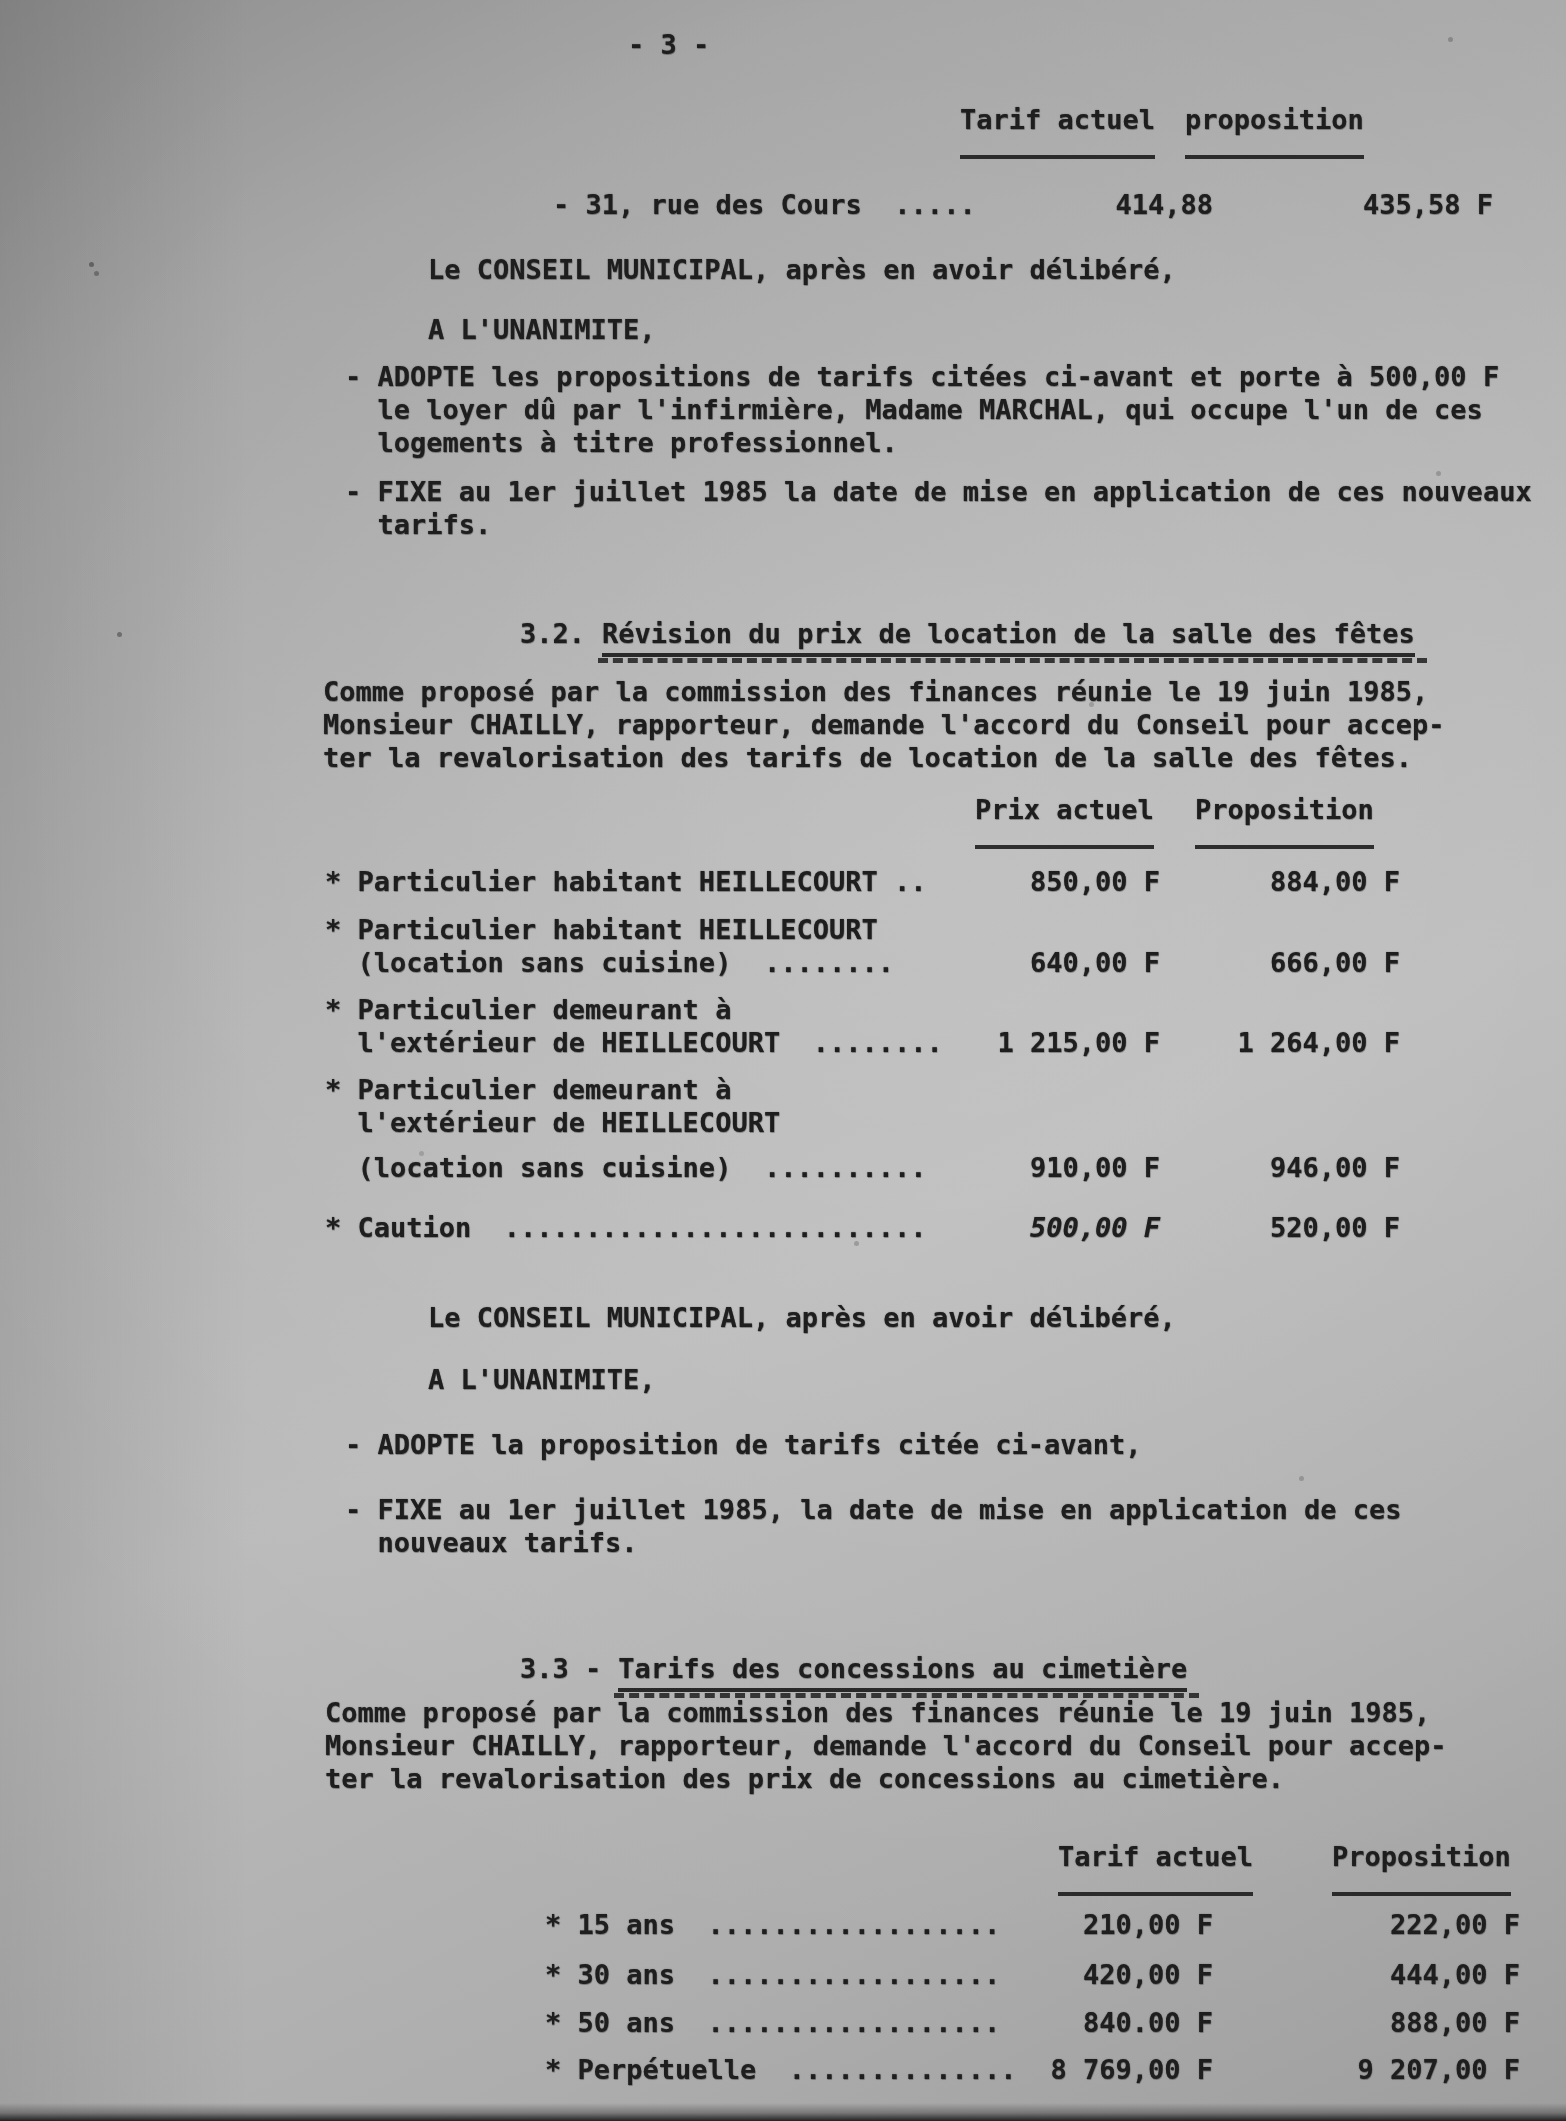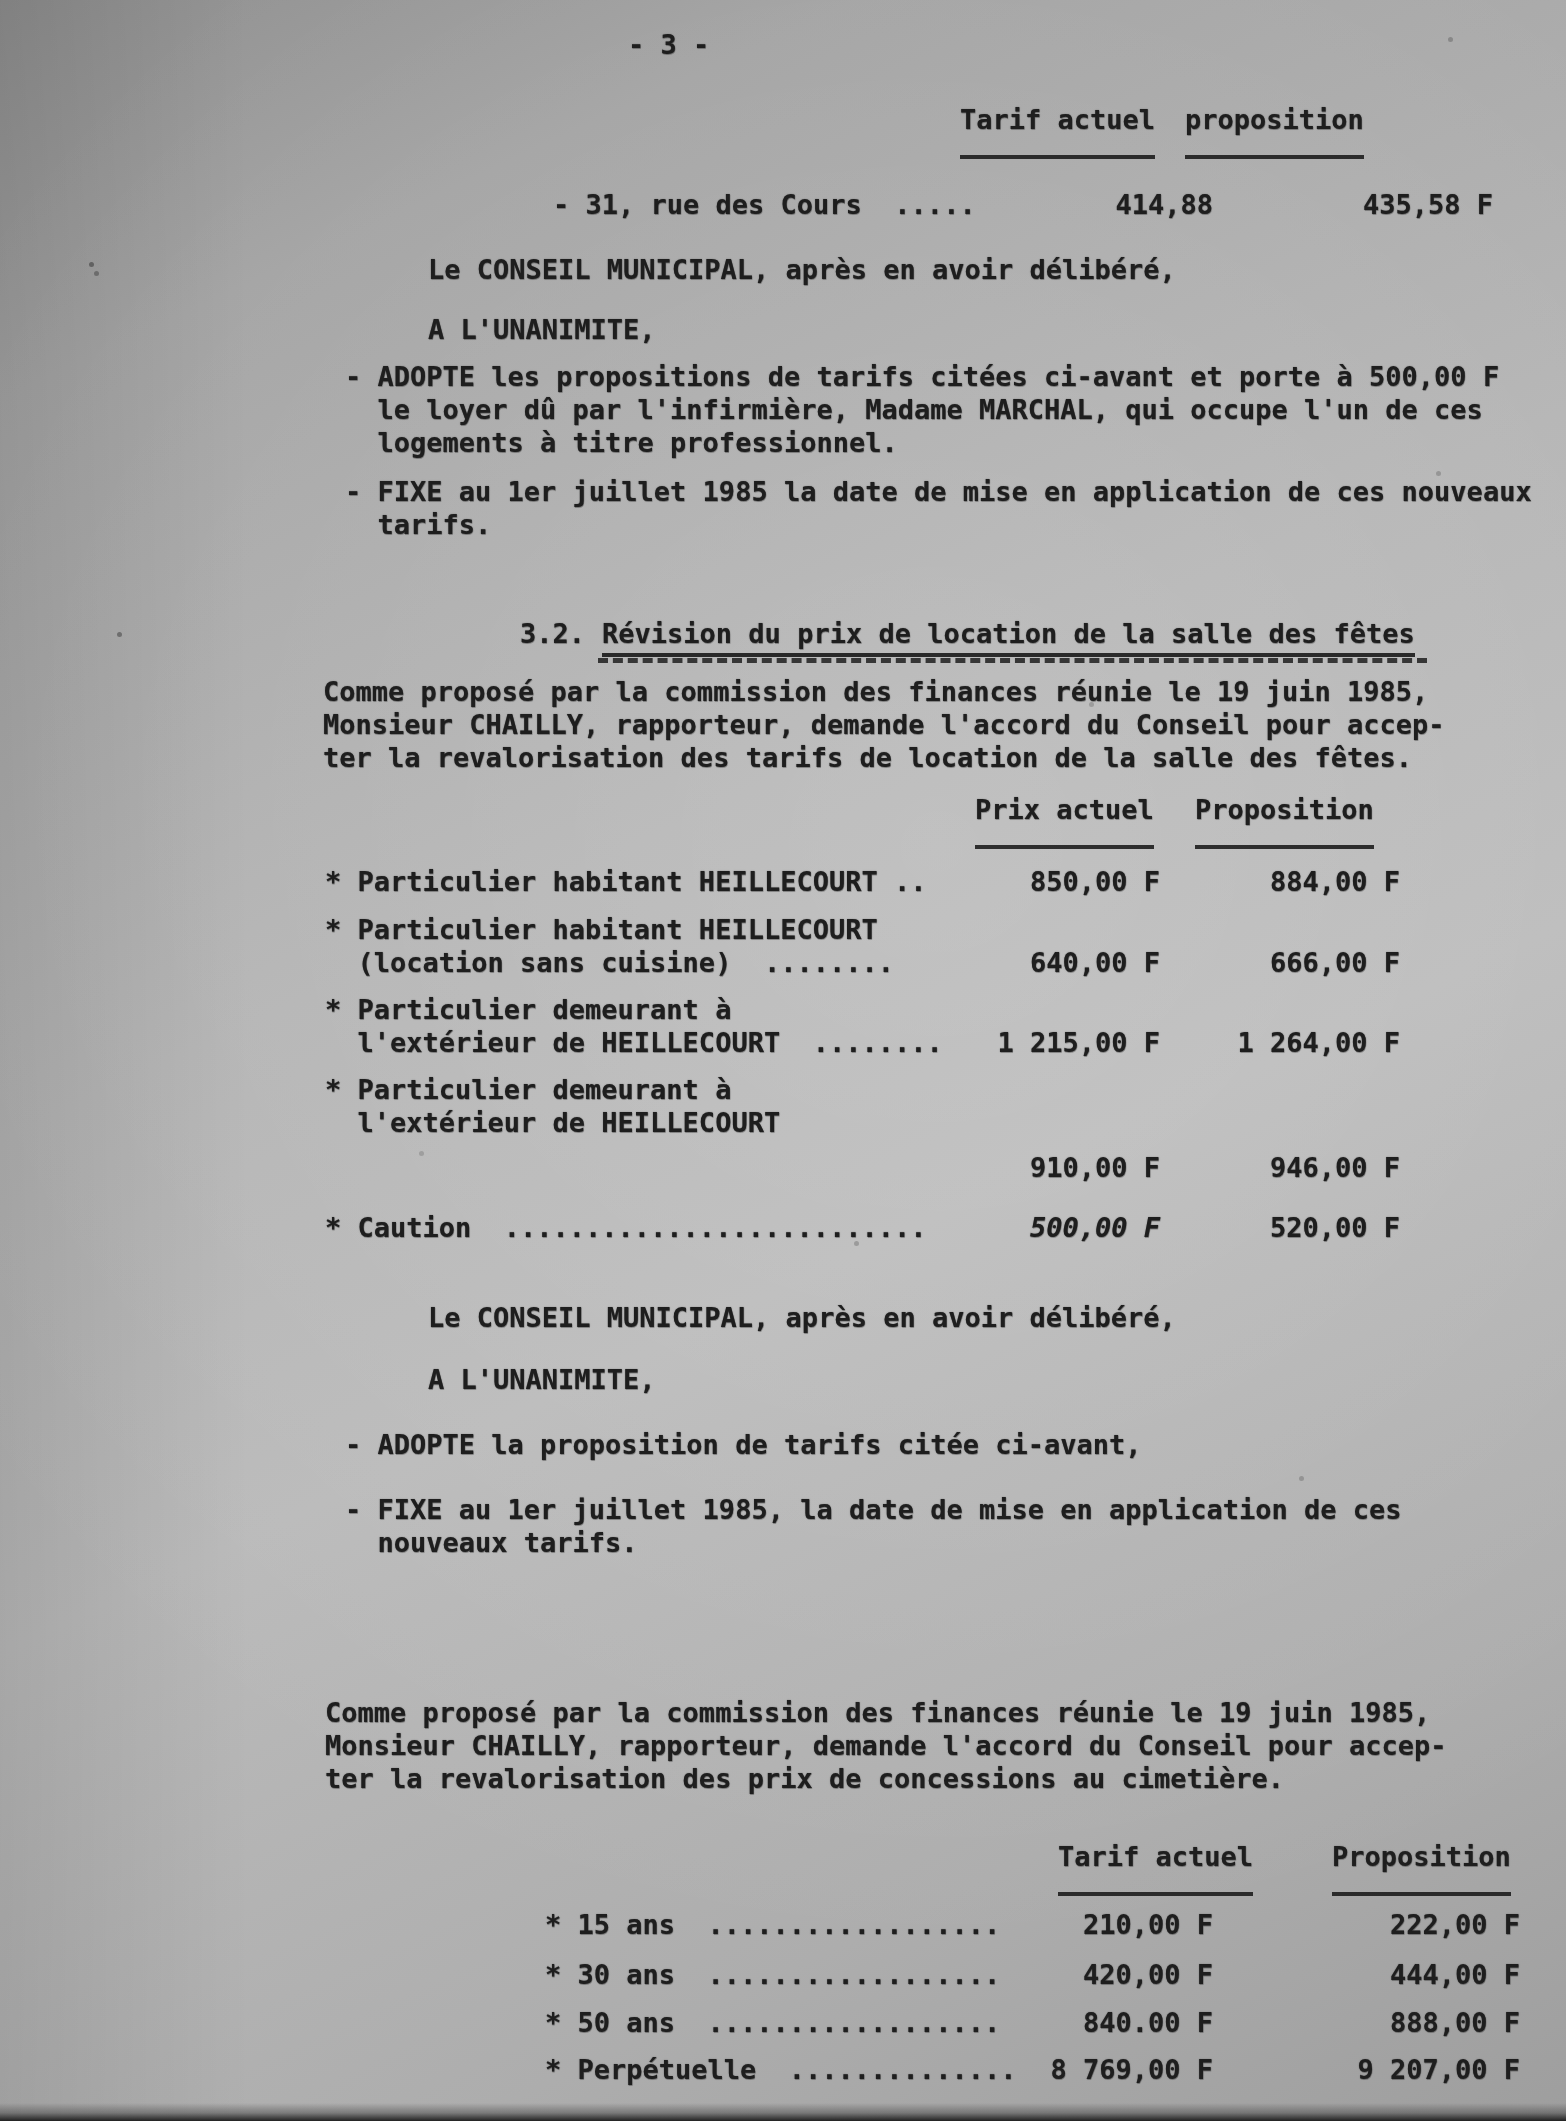--- a/index.html
+++ b/index.html
@@ -101,33 +101,37 @@
   <div class="t val" style="left:1150px; top:946px;">666,00 F</div>
 
   <div class="t" style="left:325px; top:993px;">* Particulier demeurant à
   l'extérieur de HEILLECOURT  ........</div>
   <div class="t val" style="left:910px; top:1026px;">1 215,00 F</div>
   <div class="t val" style="left:1150px; top:1026px;">1 264,00 F</div>
 
   <div class="t" style="left:325px; top:1073px;">* Particulier demeurant à
   l'extérieur de HEILLECOURT</div>
 
+  <div class="t" style="left:325px; top:1151px;">  (location sans cuisine)  ..........</div>
   <div class="t val" style="left:910px; top:1151px;">910,00 F</div>
   <div class="t val" style="left:1150px; top:1151px;">946,00 F</div>
 
   <div class="t" style="left:325px; top:1211px;">* Caution  ..........................</div>
   <div class="t val" style="left:910px; top:1211px;font-style:italic;">500,00 F</div>
   <div class="t val" style="left:1150px; top:1211px;">520,00 F</div>
 
   <div class="t" style="left:428px; top:1301px;">Le CONSEIL MUNICIPAL, après en avoir délibéré,</div>
   <div class="t" style="left:428px; top:1363px;">A L'UNANIMITE,</div>
   <div class="t" style="left:345px; top:1428px;">- ADOPTE la proposition de tarifs citée ci-avant,</div>
   <div class="t" style="left:345px; top:1493px;">- FIXE au 1er juillet 1985, la date de mise en application de ces
   nouveaux tarifs.</div>
 
+  <div class="t" style="left:455px; top:1619px;">
+    <span class="hnum">3.3 -</span><span class="utitle">Tarifs des concessions au cimetière</span>
+  </div>
 
   <div class="t" style="left:325px; top:1696px;">Comme proposé par la commission des finances réunie le 19 juin 1985,
 Monsieur CHAILLY, rapporteur, demande l'accord du Conseil pour accep-
 ter la revalorisation des prix de concessions au cimetière.</div>
 
   <div class="t" style="left:1058px; top:1840px;"><span class="colhead">Tarif actuel</span></div>
   <div class="t" style="left:1332px; top:1840px;"><span class="colhead">Proposition</span></div>
 
   <div class="t" style="left:545px; top:1908px;">* 15 ans  ..................</div>
   <div class="t val" style="left:963px; top:1908px;">210,00 F</div>

